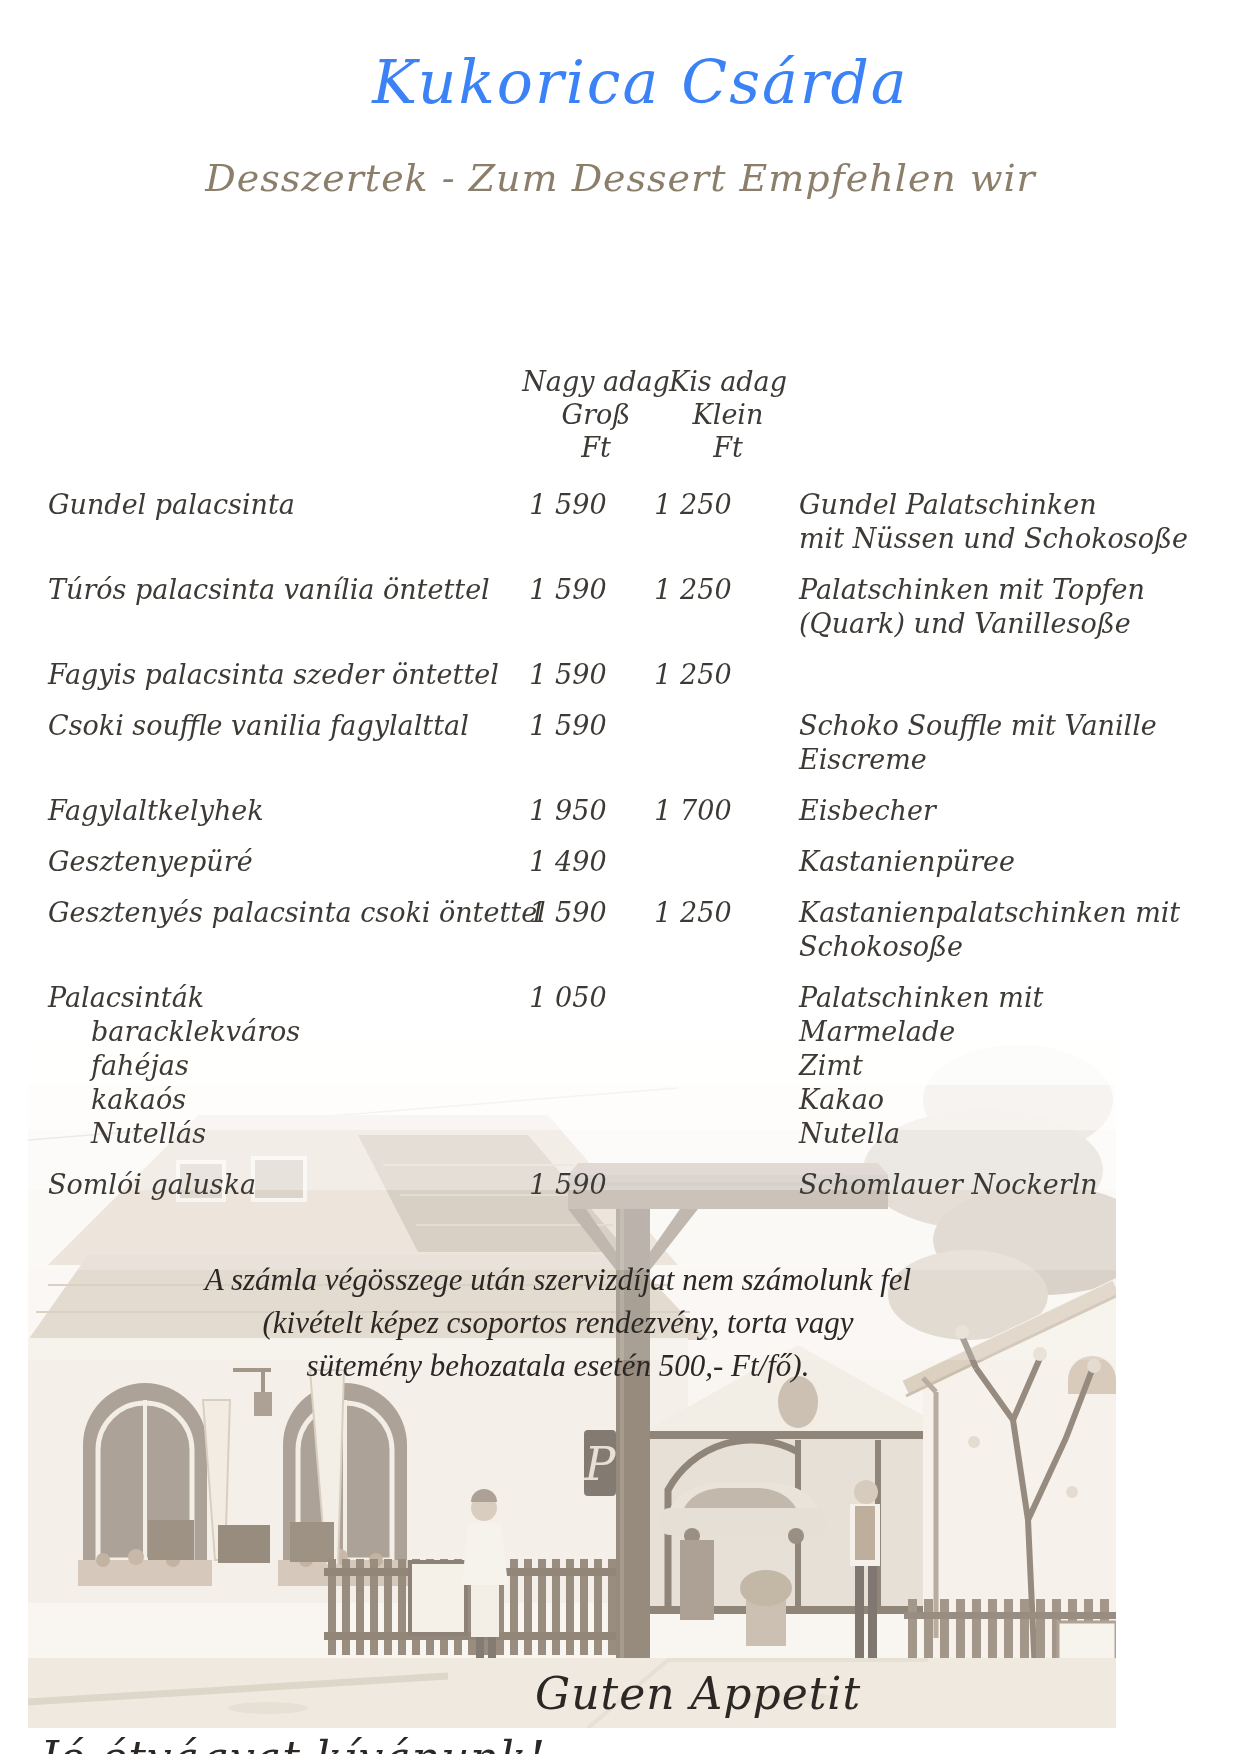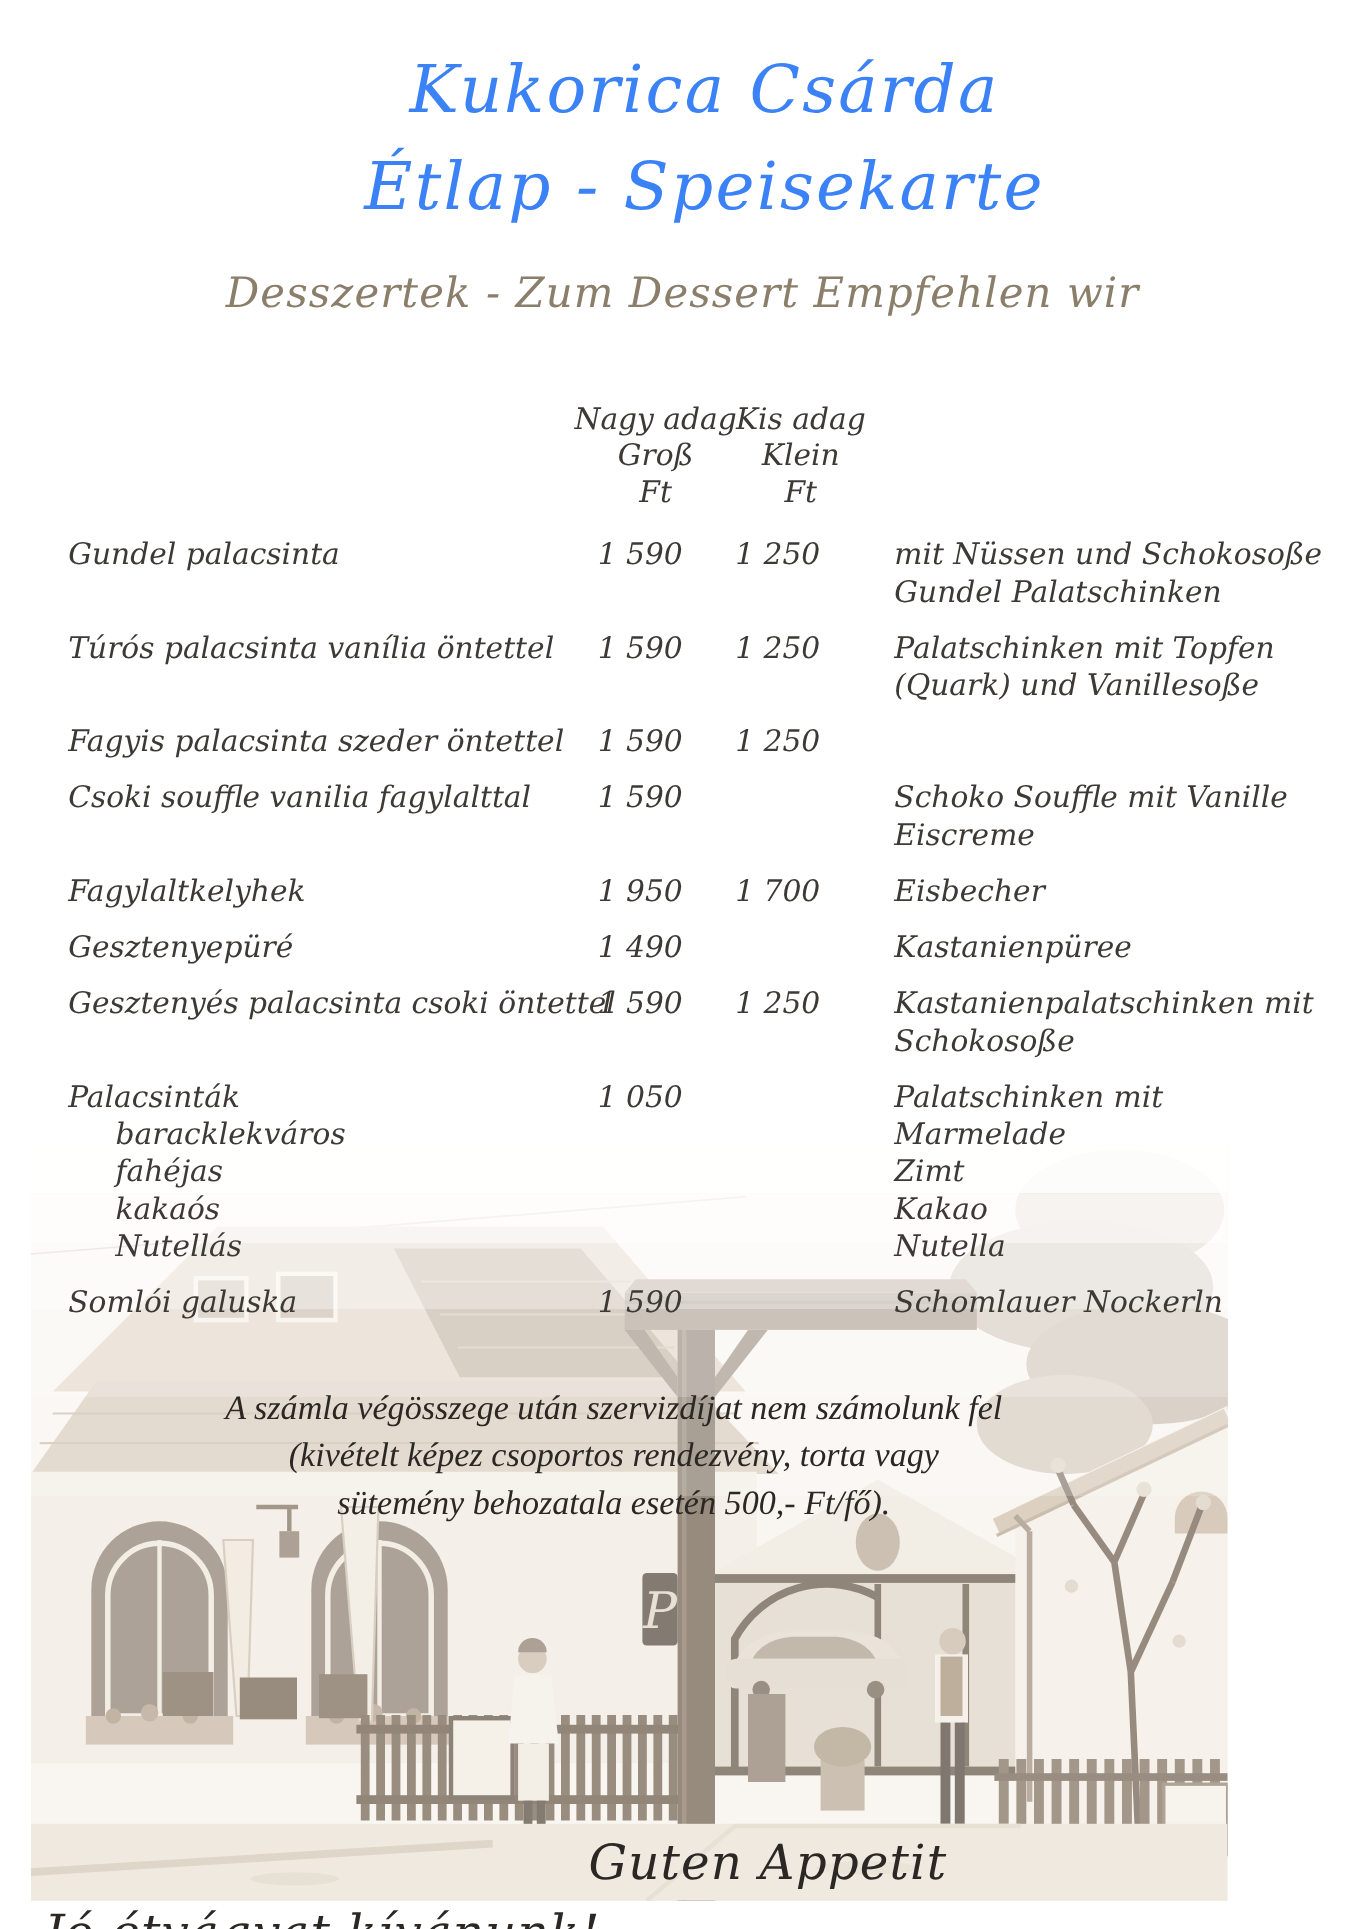--- a/index.html
+++ b/index.html
@@ -15,21 +15,21 @@
   .section-title{font-size:38px;line-height:52px;color:#8b7e6a;letter-spacing:1px;font-weight:normal;margin:26px 0 0 0;}
   
   .colhead{position:absolute;top:365px;transform:translateX(-50%);text-align:center;
     font-size:27px;line-height:33px;white-space:nowrap;}
   .colhead.large{left:578px;}
   .colhead.small{left:710px;}
   .colhead div{display:block;margin-left:36px;}
   
   .menu{position:absolute;top:488px;left:0;width:1241px;}
   .row{display:grid;grid-template-columns:428px 184px 66px auto;
-    padding-left:62px;padding-right:30px;margin-bottom:17px;}
+    padding-left:48px;padding-right:30px;margin-bottom:17px;}
   .cell{font-size:27px;line-height:34px;}
   .cell.p1,.cell.p2{display:flex;justify-content:center;align-items:flex-start;white-space:nowrap;}
   .cell.de{padding-left:73px;}
   .line{white-space:nowrap;}
   .line.variant{padding-left:43px;}
   
   .note{position:absolute;top:1258px;left:100px;width:916px;text-align:center;
     font-size:31px;line-height:43px;color:#2b2724;font-family:Liberation Serif, serif;}
   
   .footer-hu{position:absolute;top:1732px;left:40px;font-size:44px;color:#2b2724;letter-spacing:1px;white-space:nowrap;}
@@ -207,21 +207,20 @@
       <rect x="0" y="0" width="1088" height="45" fill="#ffffff" opacity="0.92"></rect>
       <rect x="0" y="45" width="1088" height="45" fill="#ffffff" opacity="0.75"></rect>
       <rect x="0" y="90" width="1088" height="60" fill="#ffffff" opacity="0.55"></rect>
       <rect x="0" y="150" width="1088" height="80" fill="#ffffff" opacity="0.35"></rect>
       <rect x="0" y="230" width="1088" height="90" fill="#ffffff" opacity="0.18"></rect>
     </svg>
   </div>
 
   <div class="hdr above">
     <h1 class="title-line">Kukorica Csárda</h1>
-    <h1 class="title-line">Étlap - Speisekarte</h1>
     <h2 class="section-title">Desszertek - Zum Dessert Empfehlen wir</h2>
   </div>
 
   <div class="colhead large above">
     <div>Nagy adag</div>
     <div>Groß</div>
     <div>Ft</div>
   </div>
   <div class="colhead small above">
     <div>Kis adag</div>
@@ -230,22 +229,22 @@
   </div>
 
   <div class="menu above" id="menu-rows">
       <div class="row">
         <div class="cell hu">
           <div class="line">Gundel palacsinta</div>
         </div>
         <div class="cell p1">1 590</div>
         <div class="cell p2">1 250</div>
         <div class="cell de">
+          <div class="line">Gundel Palatschinken</div>
           <div class="line">mit Nüssen und Schokosoße</div>
-          <div class="line">Gundel Palatschinken</div>
         </div>
       </div>
       <div class="row">
         <div class="cell hu">
           <div class="line">Túrós palacsinta vanília öntettel</div>
         </div>
         <div class="cell p1">1 590</div>
         <div class="cell p2">1 250</div>
         <div class="cell de">
           <div class="line">Palatschinken mit Topfen</div>

